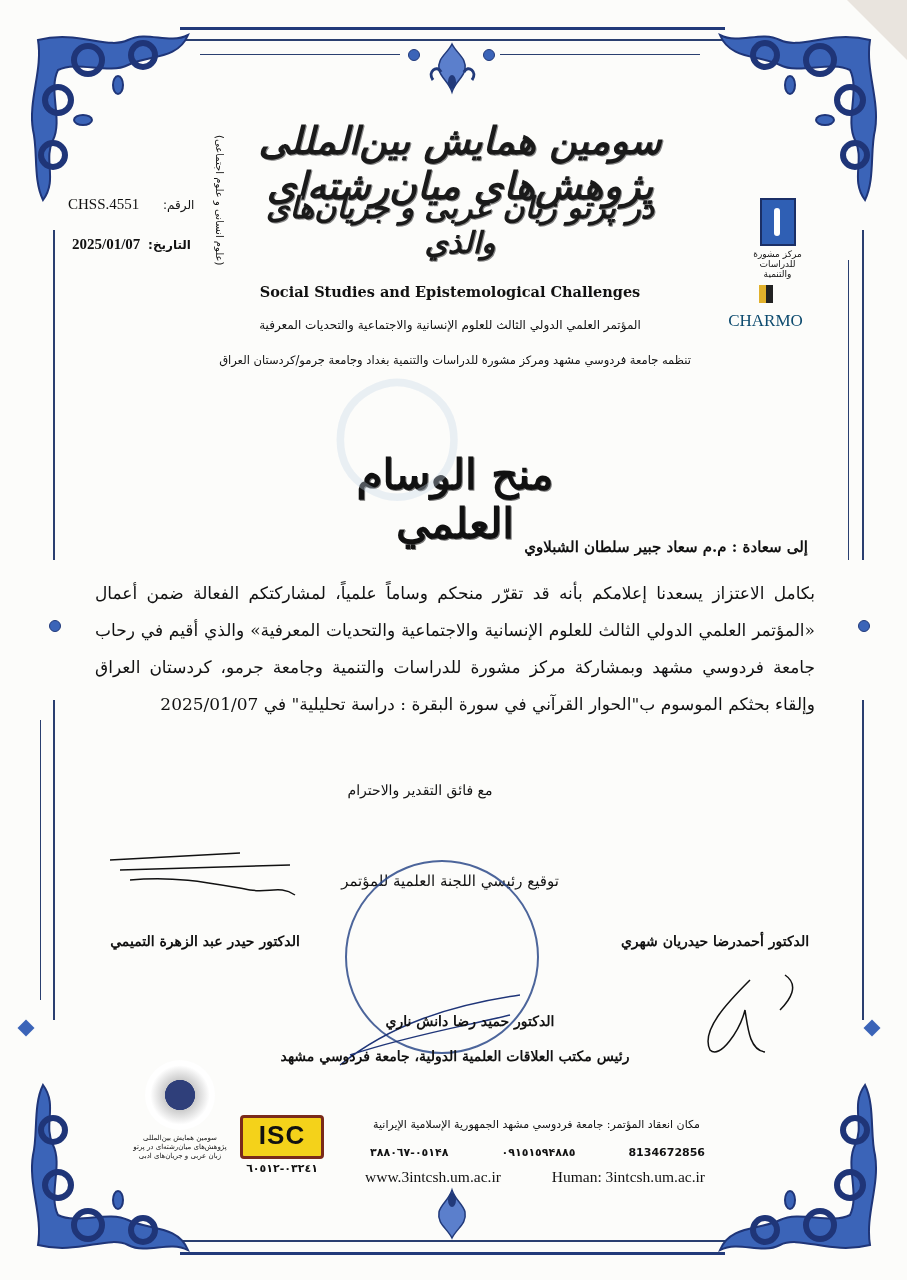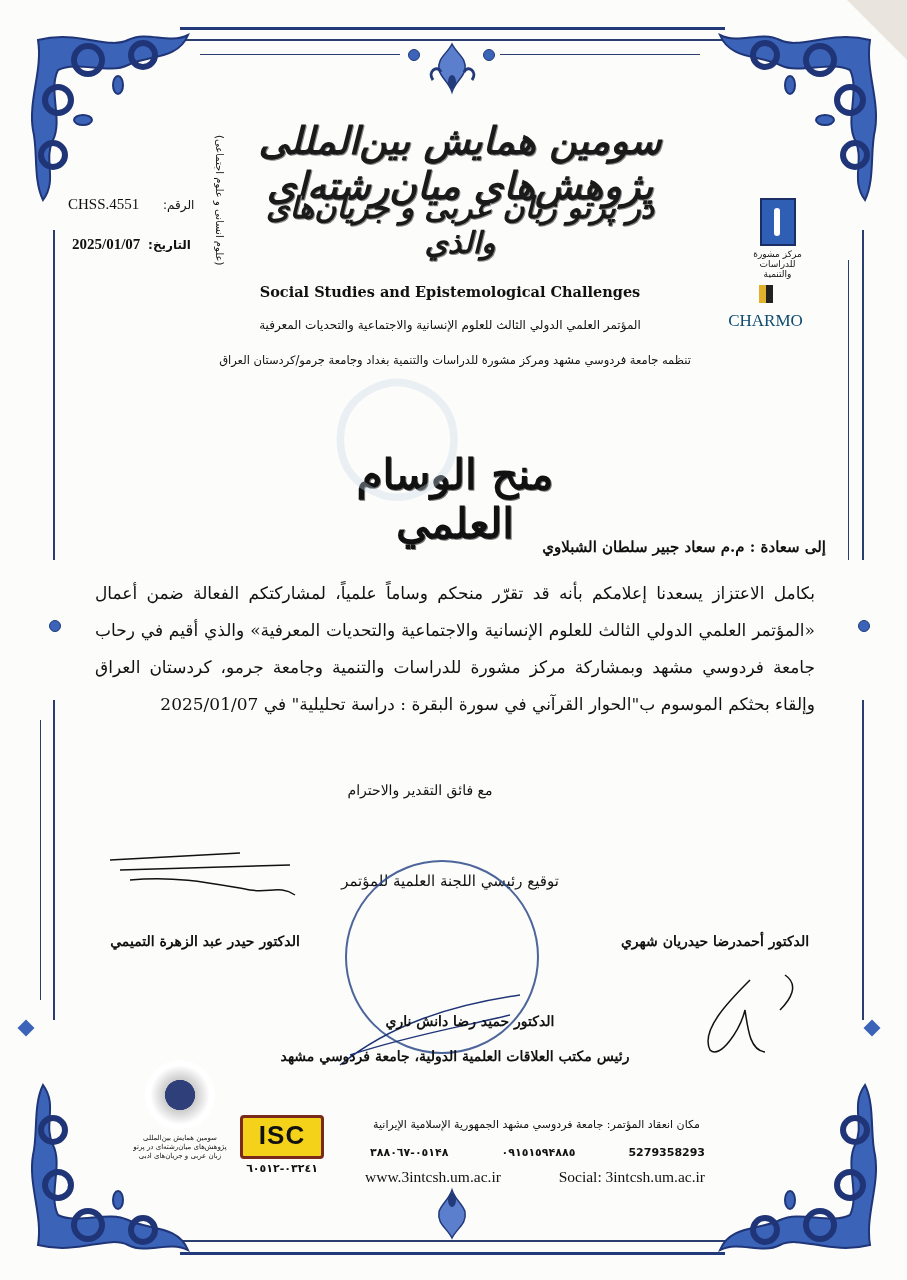--- a/index.html
+++ b/index.html
@@ -155,21 +155,21 @@
   </div>
   <div class="logo-box" style="left:718px; top:285px; width:95px;">
     <div style="width:14px; height:18px; margin:0 auto; background:linear-gradient(90deg,#e1b12c 50%,#222 50%);"></div>
     <div style="font-family:'Liberation Serif',serif; font-size:17px; color:#0c4a6e; margin-top:8px;">CHARMO</div>
   </div>
 
   <div class="abs cert-title rtl" style="left:300px; top:450px; width:310px;">منح الوسام العلمي</div>
 
   <div class="watermark" style="left:330px; top:360px; font-size:120px;">◯</div>
 
-  <div class="abs rtl" style="left:106px; top:538px; width:720px; font-family:'DejaVu Serif',serif; font-weight:bold; font-size:15px;">إلى سعادة : م.م سعاد جبير سلطان الشبلاوي</div>
+  <div class="abs rtl" style="left:88px; top:538px; width:720px; font-family:'DejaVu Serif',serif; font-weight:bold; font-size:15px;">إلى سعادة : م.م سعاد جبير سلطان الشبلاوي</div>
 
   <div class="abs body-text rtl" style="left:95px; top:575px; width:720px;">بكامل الاعتزاز يسعدنا إعلامكم بأنه قد تقرّر منحكم وساماً علمياً، لمشاركتكم الفعالة ضمن أعمال «المؤتمر العلمي الدولي الثالث للعلوم الإنسانية والاجتماعية والتحديات المعرفية» والذي أقيم في رحاب جامعة فردوسي مشهد وبمشاركة مركز مشورة للدراسات والتنمية وجامعة جرمو، كردستان العراق وإلقاء بحثكم الموسوم ب"الحوار القرآني في سورة البقرة : دراسة تحليلية" في 2025/01/07</div>
 
   <div class="abs rtl" style="left:300px; top:782px; width:240px; font-size:14px; text-align:center;">مع فائق التقدير والاحترام</div>
 
   <div class="abs rtl" style="left:320px; top:872px; width:260px; font-size:15px; text-align:center;">توقيع رئيسي اللجنة العلمية للمؤتمر</div>
 
   <div class="stamp"></div>
 
   <svg class="abs" style="left:100px; top:845px; width:200px; height:60px;" viewBox="0 0 200 60">
@@ -190,20 +190,20 @@
     <div style="width:70px; height:70px; margin:0 auto; border-radius:50%; background:radial-gradient(circle,#2f3f7a 30%,#ccc 31%,#fff 60%);"></div>
     <div class="rtl" style="font-size:7px; line-height:9px; margin-top:4px;">سومین همایش بین‌المللی پژوهش‌های میان‌رشته‌ای در پرتو زبان عربی و جریان‌های ادبی</div>
   </div>
   <div class="isc">ISC</div>
   <div class="isc-num">٠٣٢٤١-٦٠٥١٢</div>
 
   <div class="abs contact rtl" style="left:370px; top:1118px; width:330px; text-align:right;">مكان انعقاد المؤتمر: جامعة فردوسي مشهد الجمهورية الإسلامية الإيرانية</div>
   <div class="abs contact" style="left:370px; top:1146px; width:335px; display:flex; justify-content:space-between; font-weight:bold;">
     <span>٠٥١-٣٨٨٠٦٧۴٨</span>
     <span>٠٩١٥١٥٩۴٨٨٥</span>
-    <span>5279358293</span>
+    <span>8134672856</span>
   </div>
   <div class="abs footer-en" style="left:365px; top:1168px; width:340px; display:flex; justify-content:space-between;">
     <span>www.3intcsh.um.ac.ir</span>
-    <span>Social: 3intcsh.um.ac.ir</span>
+    <span>Human: 3intcsh.um.ac.ir</span>
   </div>
 
 </div>
 
 </body></html>

